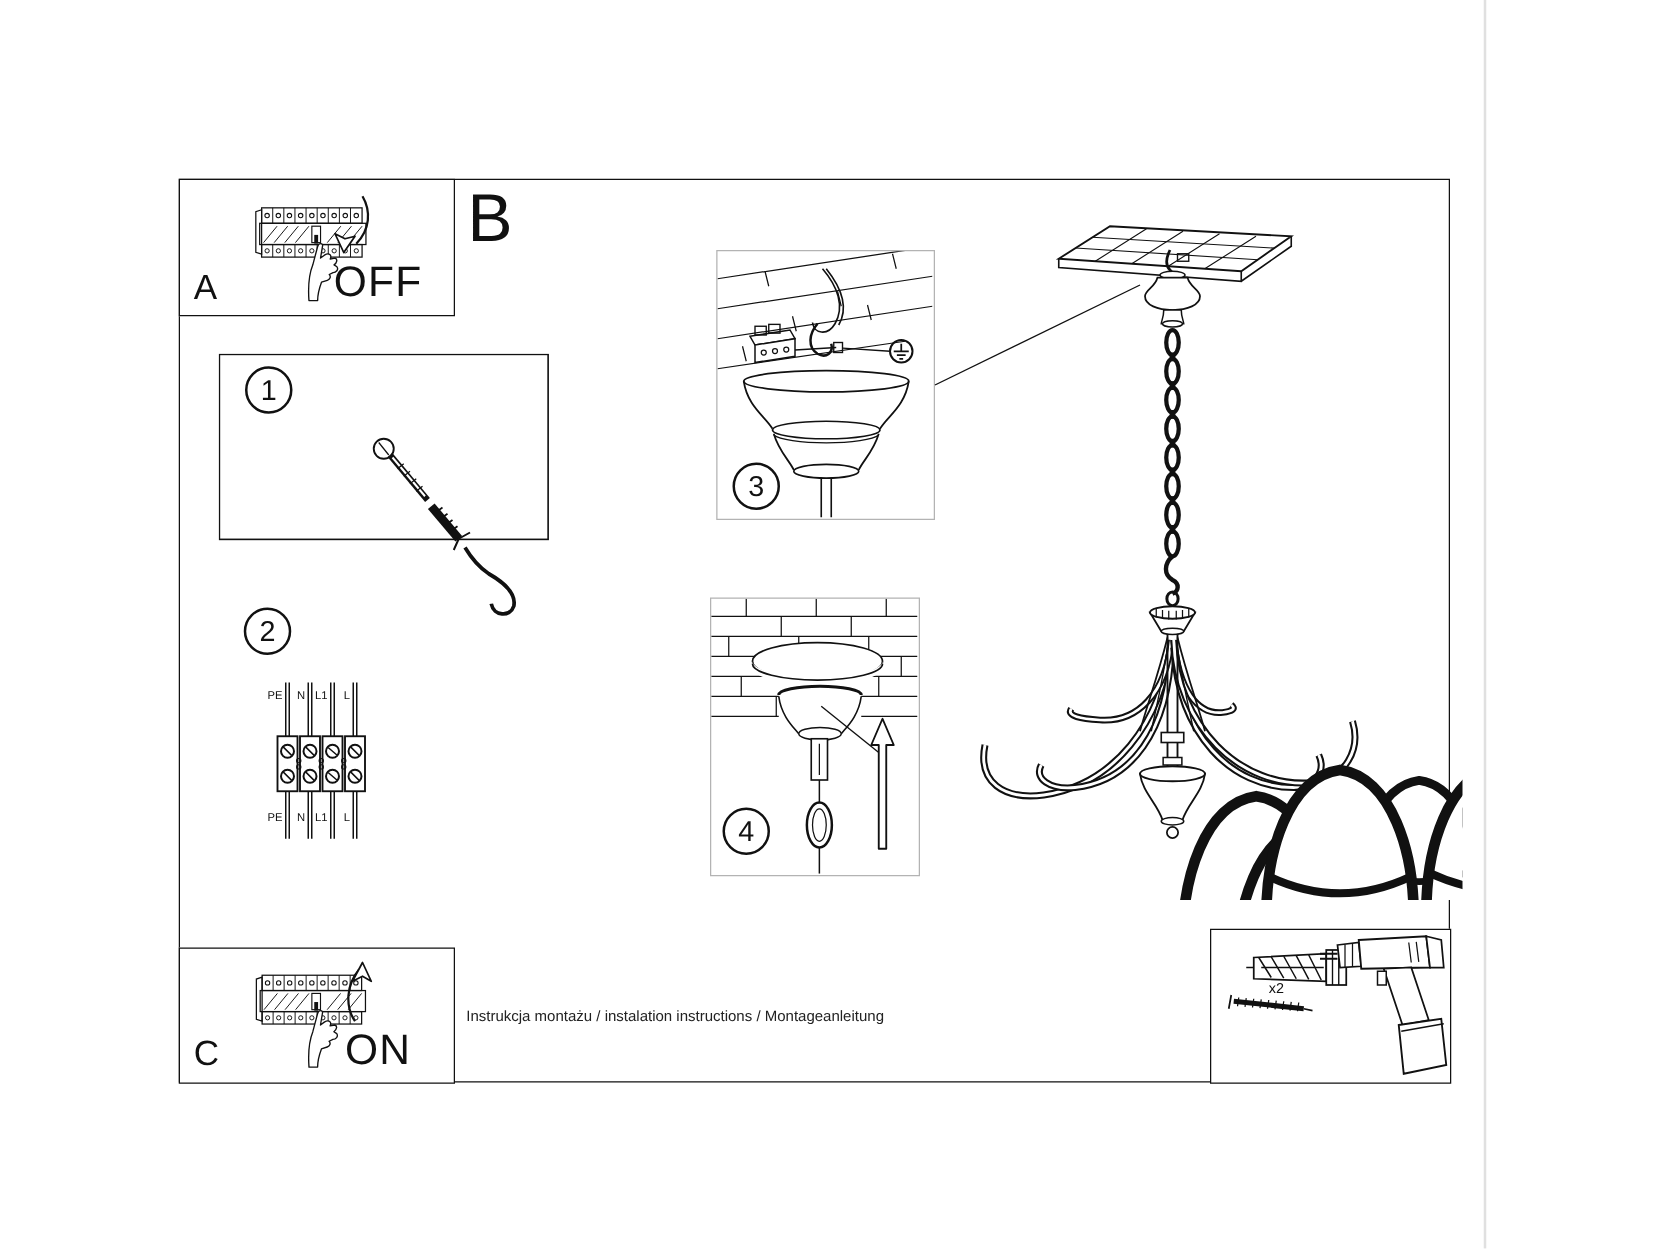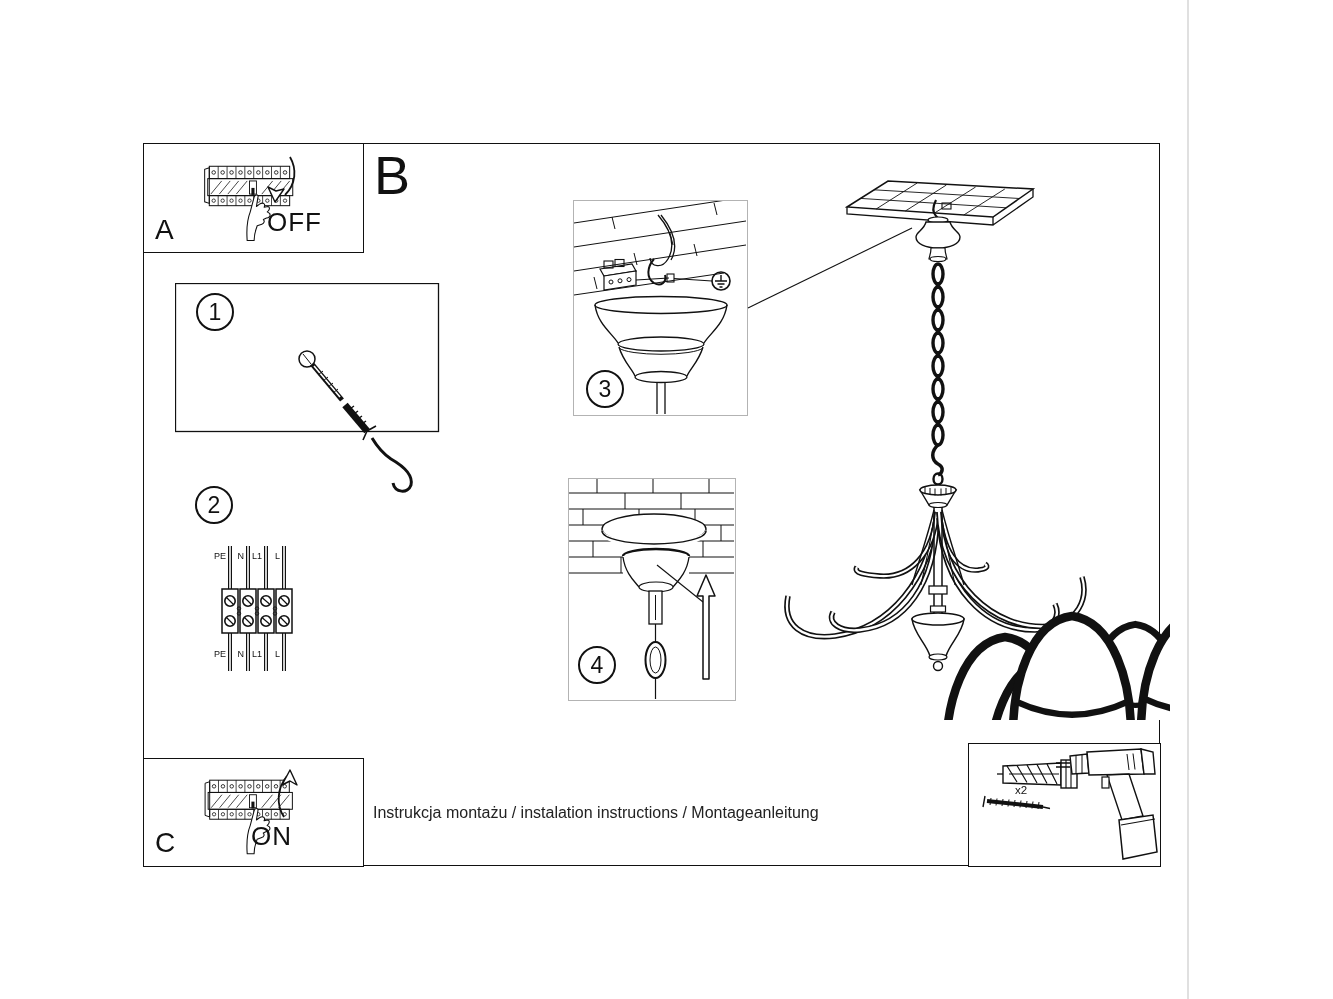--- a/index.html
+++ b/index.html
@@ -4,24 +4,24 @@
 <style>
   html,body{margin:0;padding:0;background:#fff;}
   #canvas{position:relative;width:1333px;height:999px;background:#fff;overflow:hidden;
           font-family:"Liberation Sans",sans-serif;color:#1a1a1a;}
   .abs{position:absolute;}
   .panel{position:absolute;background:#fff;box-sizing:border-box;}
   .border-dark{border:1.6px solid #111;}
   .border-light{border:1.5px solid #b3b3b3;}
   .big-letter{font-size:54px;font-weight:500;color:#111;letter-spacing:0;}
   .corner-letter{font-size:28px;color:#111;}
-  .action-label{font-size:26px;color:#111;letter-spacing:1px;}
+  .action-label{font-size:34px;color:#111;letter-spacing:1px;}
   .step-badge{position:absolute;width:34px;height:34px;border:2px solid #111;border-radius:50%;
               display:flex;align-items:center;justify-content:center;font-size:23px;color:#111;background:#fff;}
-  .caption{position:absolute;font-size:16px;line-height:18.5px;color:#222;white-space:nowrap;}
+  .caption{position:absolute;font-size:12px;line-height:18.5px;color:#222;white-space:nowrap;}
   svg{display:block;}
   svg *{vector-effect:none;}
   .ln{stroke:#111;fill:none;}
 </style>
 </head>
 <body>
 
 <div id="canvas">
 
   <svg width="0" height="0" style="position:absolute" aria-hidden="true">
@@ -350,21 +350,21 @@
     <use href="#candle" transform="translate(342,417)"></use>
   </svg>
 
   <div class="panel border-dark" style="left:143px;top:758px;width:221px;height:109px;">
     <svg width="219" height="106" viewBox="0 0 219 106">
       <use href="#breaker" transform="translate(22,12) scale(0.78)"></use>
       <path class="ln" stroke-width="1.8" d="M140,58 C132,46 133,29 143,17"></path>
       <path d="M146,11 L138,26 L146,22 L153,26 Z" fill="#fff" stroke="#111" stroke-width="1.4" stroke-linejoin="round"></path>
     </svg>
     <span class="abs corner-letter" style="left:11px;top:68px;">C</span>
-    <span class="abs action-label" style="left:107px;top:62px;">ON</span>
+    <span class="abs action-label" style="left:132px;top:62px;">ON</span>
   </div>
 
   <div class="caption" style="left:373px;top:804px;">
     <div>Instrukcja montażu / instalation instructions / Montageanleitung</div>
   </div>
 
   <div class="panel border-dark" style="left:968px;top:743px;width:193px;height:124px;text-align:center;">
     <svg width="190" height="121" viewBox="0 0 190 121">
       <g>
         <path d="M34,22 L92,19 L92,41 L34,39 Z" fill="#fff" stroke="#111" stroke-width="1.4"></path>

